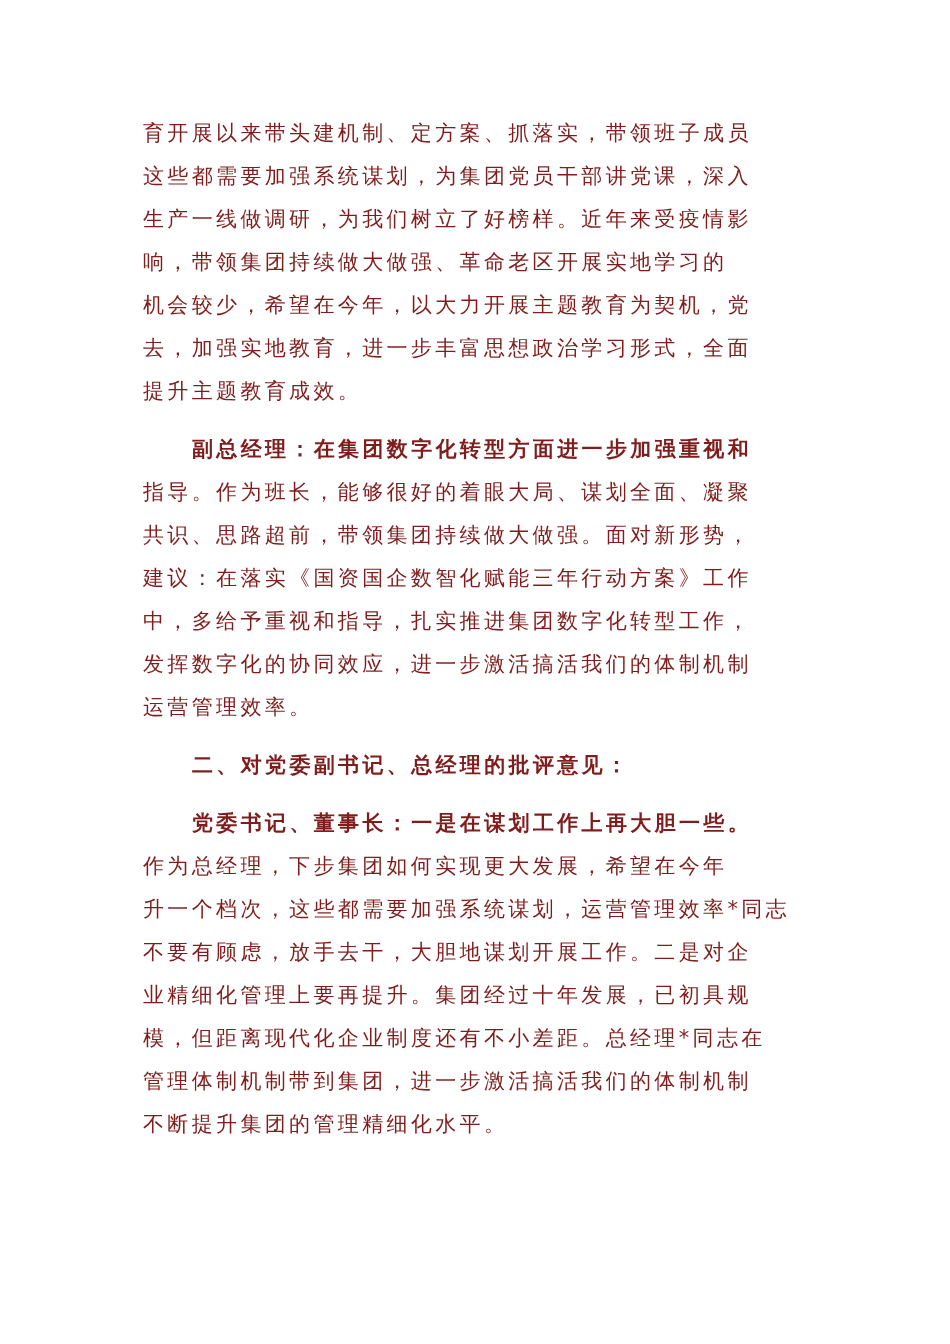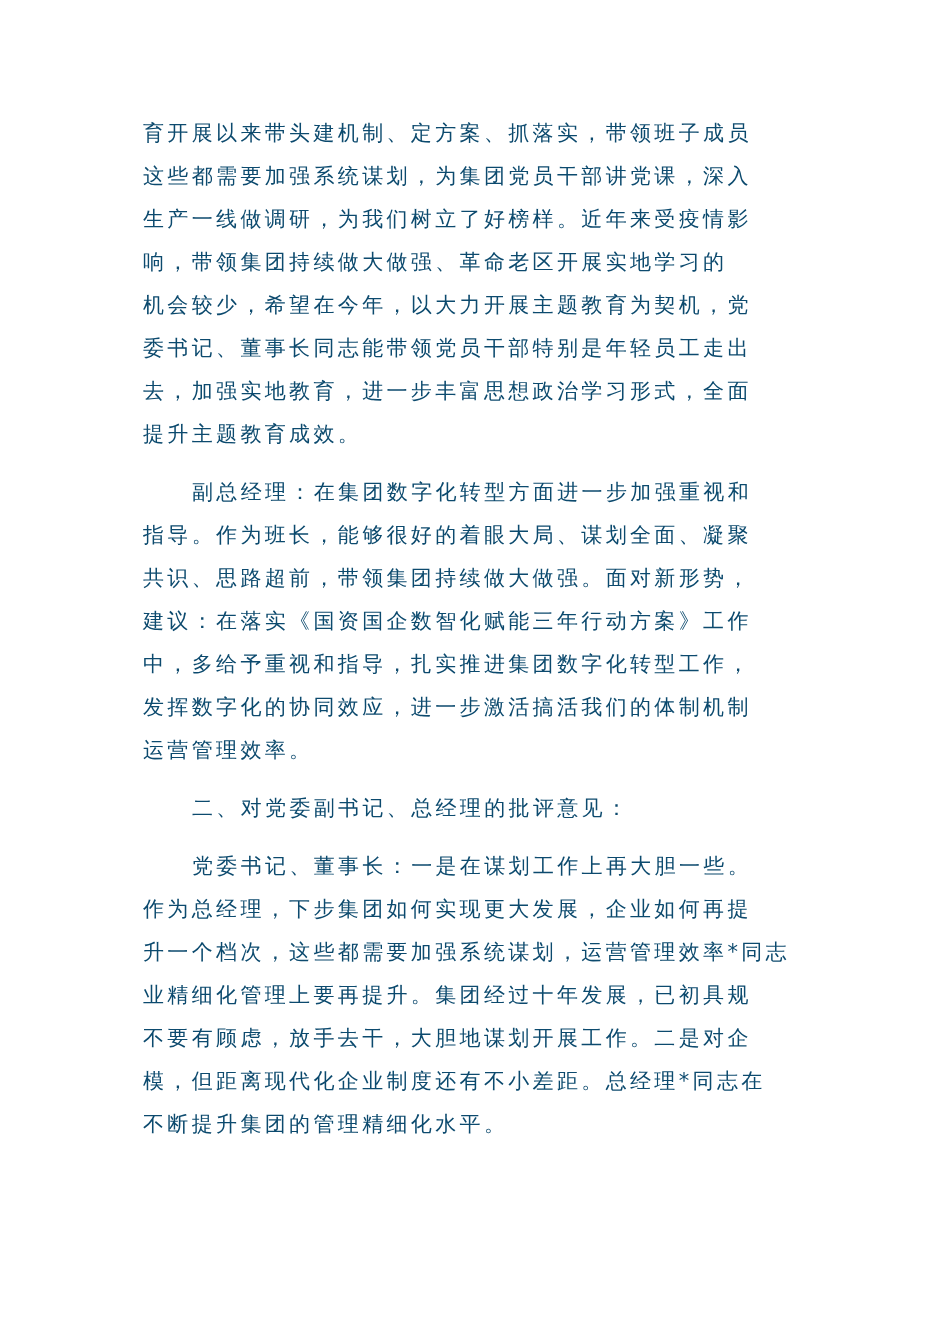--- a/index.html
+++ b/index.html
@@ -4,65 +4,65 @@
 <style>
   html, body { margin: 0; padding: 0; background: #ffffff; }
   body { width: 950px; height: 1344px; position: relative; overflow: hidden; }
   .page {
     position: absolute;
     left: 143px;
     top: 112px;
     width: 662px;
     font-family: "DejaVu Sans", "Liberation Sans", sans-serif;
     font-size: 21px;
-    color: #0c4a6e;
+    color: #7f1d1d;
   }
   .para { margin: 0 0 15px 0; }
   .line {
     display: block;
     height: 43px;
     line-height: 43px;
     white-space: nowrap;
     letter-spacing: 3.35px;
   }
-  .indent { padding-left: 49px; }
+  .indent { padding-left: 49px; font-weight: bold; }
 </style>
 </head>
 <body>
 
 <div class="page">
 
   <div class="para">
     <span class="line">育开展以来带头建机制、定方案、抓落实，带领班子成员</span>
     <span class="line">这些都需要加强系统谋划，为集团党员干部讲党课，深入</span>
     <span class="line">生产一线做调研，为我们树立了好榜样。近年来受疫情影</span>
     <span class="line">响，带领集团持续做大做强、革命老区开展实地学习的</span>
     <span class="line">机会较少，希望在今年，以大力开展主题教育为契机，党</span>
-    <span class="line">委书记、董事长同志能带领党员干部特别是年轻员工走出</span>
     <span class="line">去，加强实地教育，进一步丰富思想政治学习形式，全面</span>
     <span class="line">提升主题教育成效。</span>
   </div>
 
   <div class="para">
     <span class="line indent">副总经理：在集团数字化转型方面进一步加强重视和</span>
     <span class="line">指导。作为班长，能够很好的着眼大局、谋划全面、凝聚</span>
     <span class="line">共识、思路超前，带领集团持续做大做强。面对新形势，</span>
     <span class="line">建议：在落实《国资国企数智化赋能三年行动方案》工作</span>
     <span class="line">中，多给予重视和指导，扎实推进集团数字化转型工作，</span>
     <span class="line">发挥数字化的协同效应，进一步激活搞活我们的体制机制</span>
     <span class="line">运营管理效率。</span>
   </div>
 
   <div class="para">
     <span class="line indent">二、对党委副书记、总经理的批评意见：</span>
   </div>
 
   <div class="para">
     <span class="line indent">党委书记、董事长：一是在谋划工作上再大胆一些。</span>
-    <span class="line">作为总经理，下步集团如何实现更大发展，企业如何再提</span>
+    <span class="line">作为总经理，下步集团如何实现更大发展，希望在今年</span>
     <span class="line">升一个档次，这些都需要加强系统谋划，运营管理效率*同志</span>
+    <span class="line">不要有顾虑，放手去干，大胆地谋划开展工作。二是对企</span>
     <span class="line">业精细化管理上要再提升。集团经过十年发展，已初具规</span>
-    <span class="line">不要有顾虑，放手去干，大胆地谋划开展工作。二是对企</span>
     <span class="line">模，但距离现代化企业制度还有不小差距。总经理*同志在</span>
+    <span class="line">管理体制机制带到集团，进一步激活搞活我们的体制机制</span>
     <span class="line">不断提升集团的管理精细化水平。</span>
   </div>
 
 </div>
 
 </body></html>

